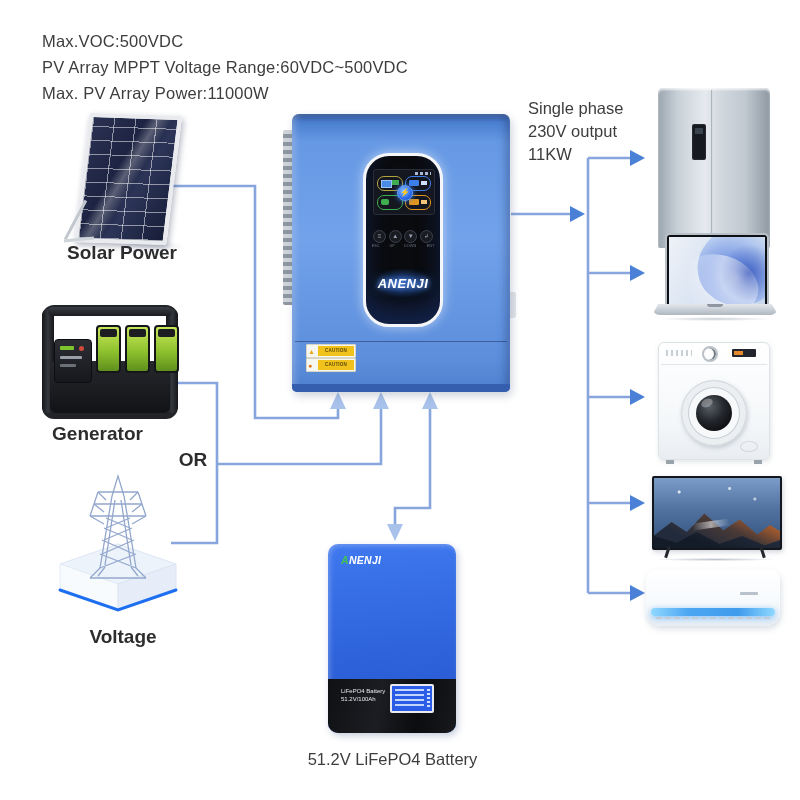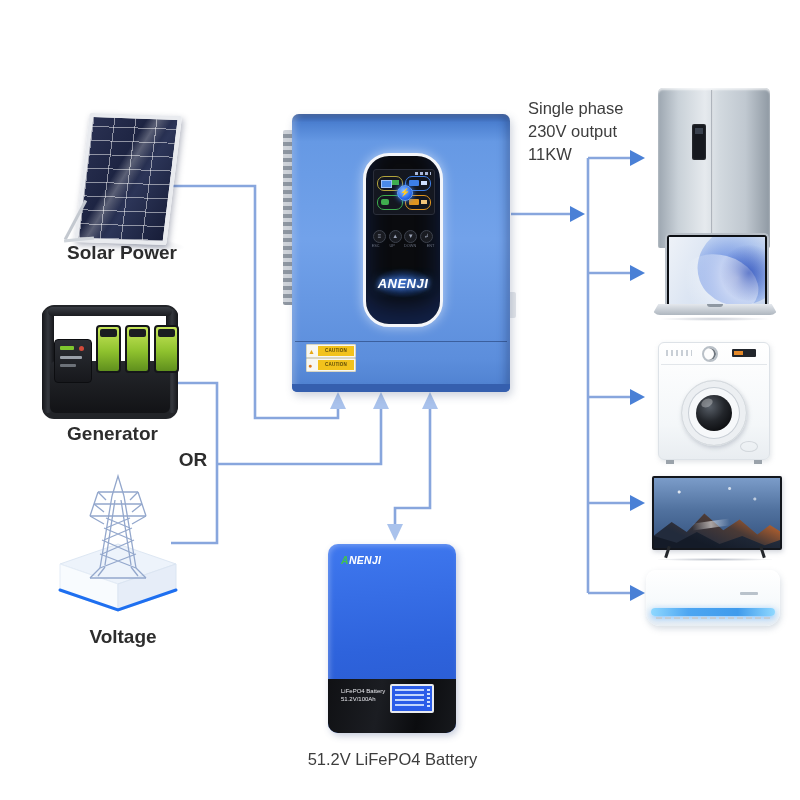--- a/index.html
+++ b/index.html
@@ -217,20 +217,25 @@
     <g fill="#4a80d6">
       <polygon points="585,214 570,206 570,222"></polygon>
       <polygon points="645,158 630,150 630,166"></polygon>
       <polygon points="645,273 630,265 630,281"></polygon>
       <polygon points="645,397 630,389 630,405"></polygon>
       <polygon points="645,503 630,495 630,511"></polygon>
       <polygon points="645,593 630,585 630,601"></polygon>
     </g>
   </svg>
 
+  <div class="specs">
+    <div>Max.VOC:500VDC</div>
+    <div>PV Array MPPT Voltage Range:60VDC~500VDC</div>
+    <div>Max. PV Array Power:11000W</div>
+  </div>
 
   <div class="outtext">
     <div>Single phase</div>
     <div>230V output</div>
     <div>11KW</div>
   </div>
 
   <div class="abs solar dev">
     <div class="shadow"></div>
     <div class="panel">
@@ -252,21 +257,21 @@
         <div class="cell"></div>
         <div class="cell"></div>
     </div>
     <div class="ctrl">
       <i class="led"></i>
         <i class="dotr"></i>
         <i class="dotw"></i>
         <i class="dotw2"></i>
     </div>
   </div>
-  <div class="lbl" style="left:45px;top:423px;width:135px;">Generator</div>
+  <div class="lbl" style="left:30px;top:423px;width:135px;">Generator</div>
 
   <div class="lbl" style="left:172px;top:449px;width:42px;">OR</div>
 
   <div class="abs dev" style="left:48px;top:468px;width:140px;height:160px;">
     <svg width="140" height="160" viewBox="0 0 140 160">
       <polygon points="70,116 12,96 70,76 128,96" fill="#edf3fb" stroke="#dde7f3" stroke-width="1"></polygon>
       <polygon points="12,96 70,116 70,143 12,123" fill="#f8fbfe" stroke="#e4ecf6" stroke-width="1"></polygon>
       <polygon points="70,116 128,96 128,123 70,143" fill="#e6edf8" stroke="#dbe5f2" stroke-width="1"></polygon>
       <polyline points="12,122 70,142 128,122" fill="none" stroke="#1e6ff0" stroke-width="3" stroke-linecap="round"></polyline>
       <g stroke="#93a7cc" stroke-width="1.3" fill="none">

